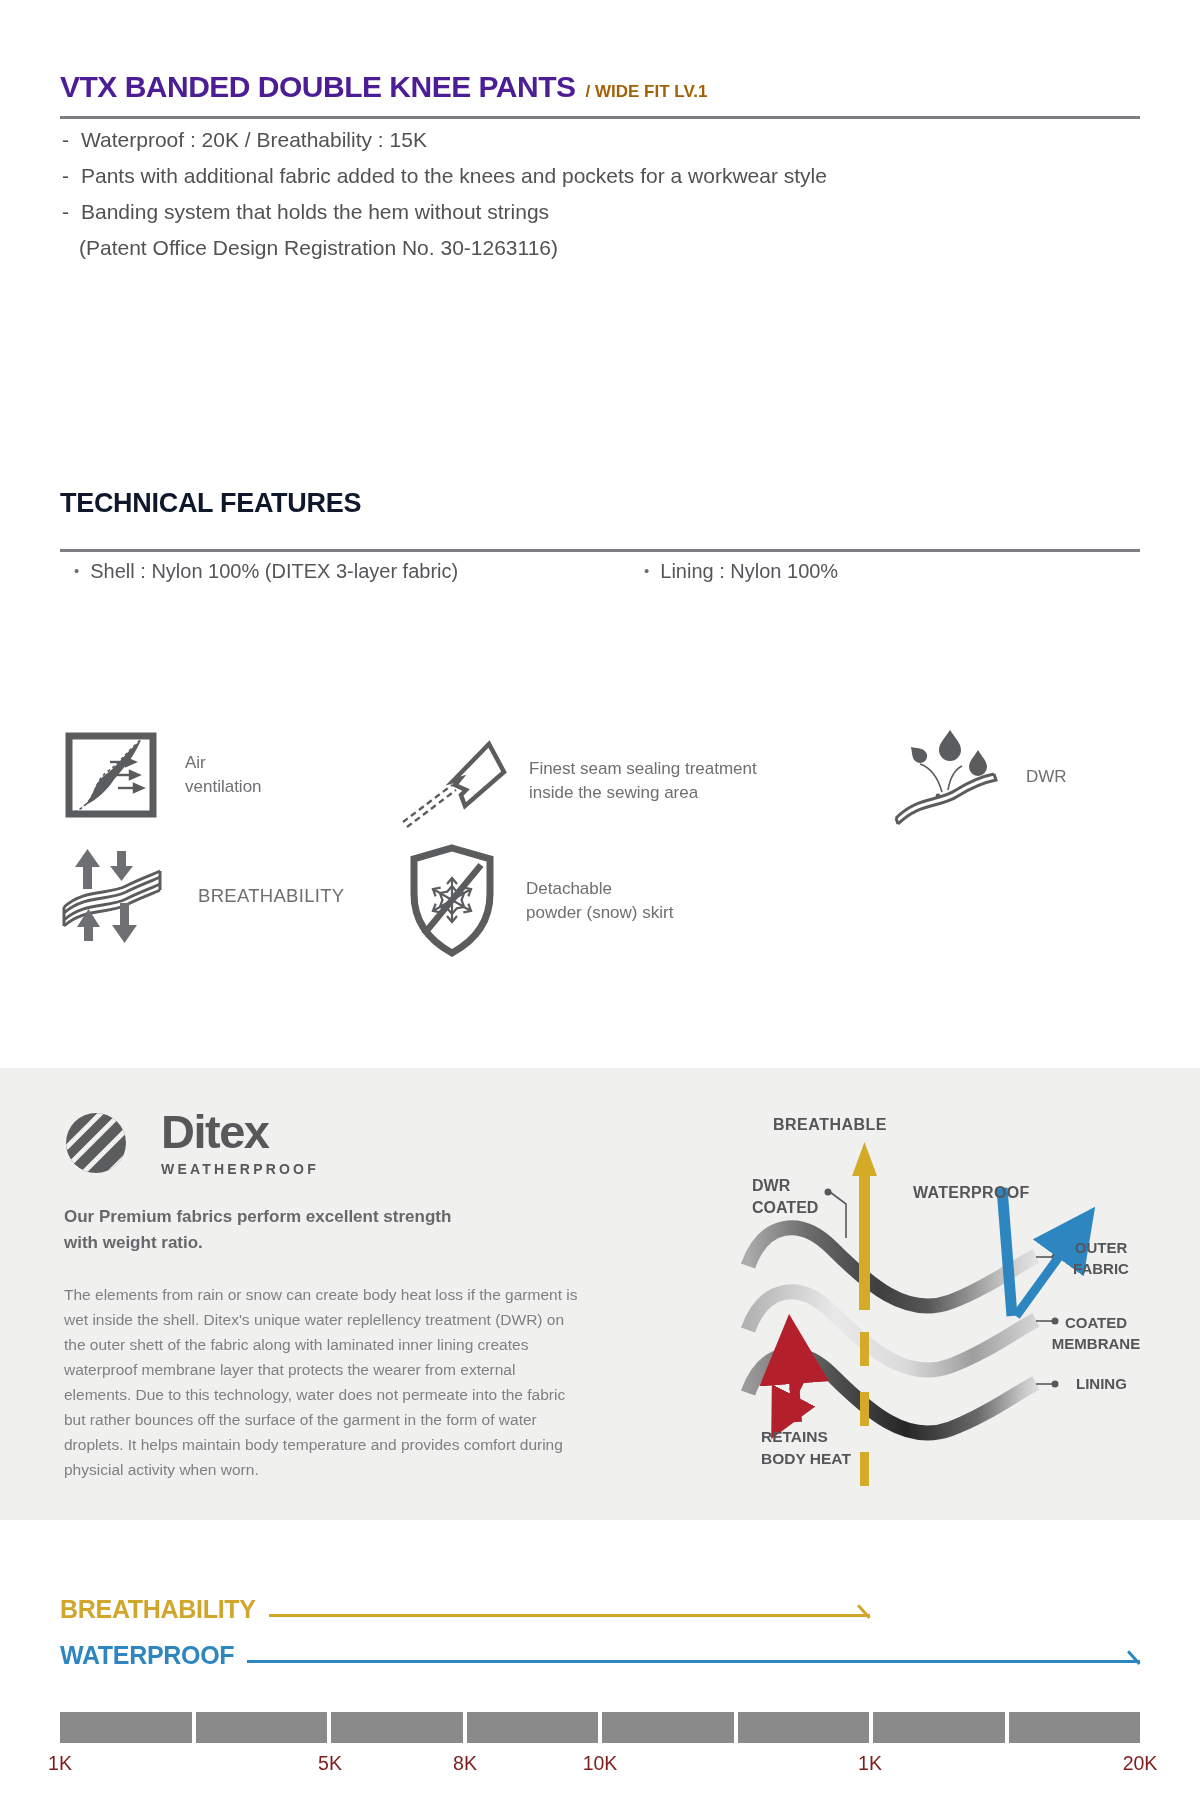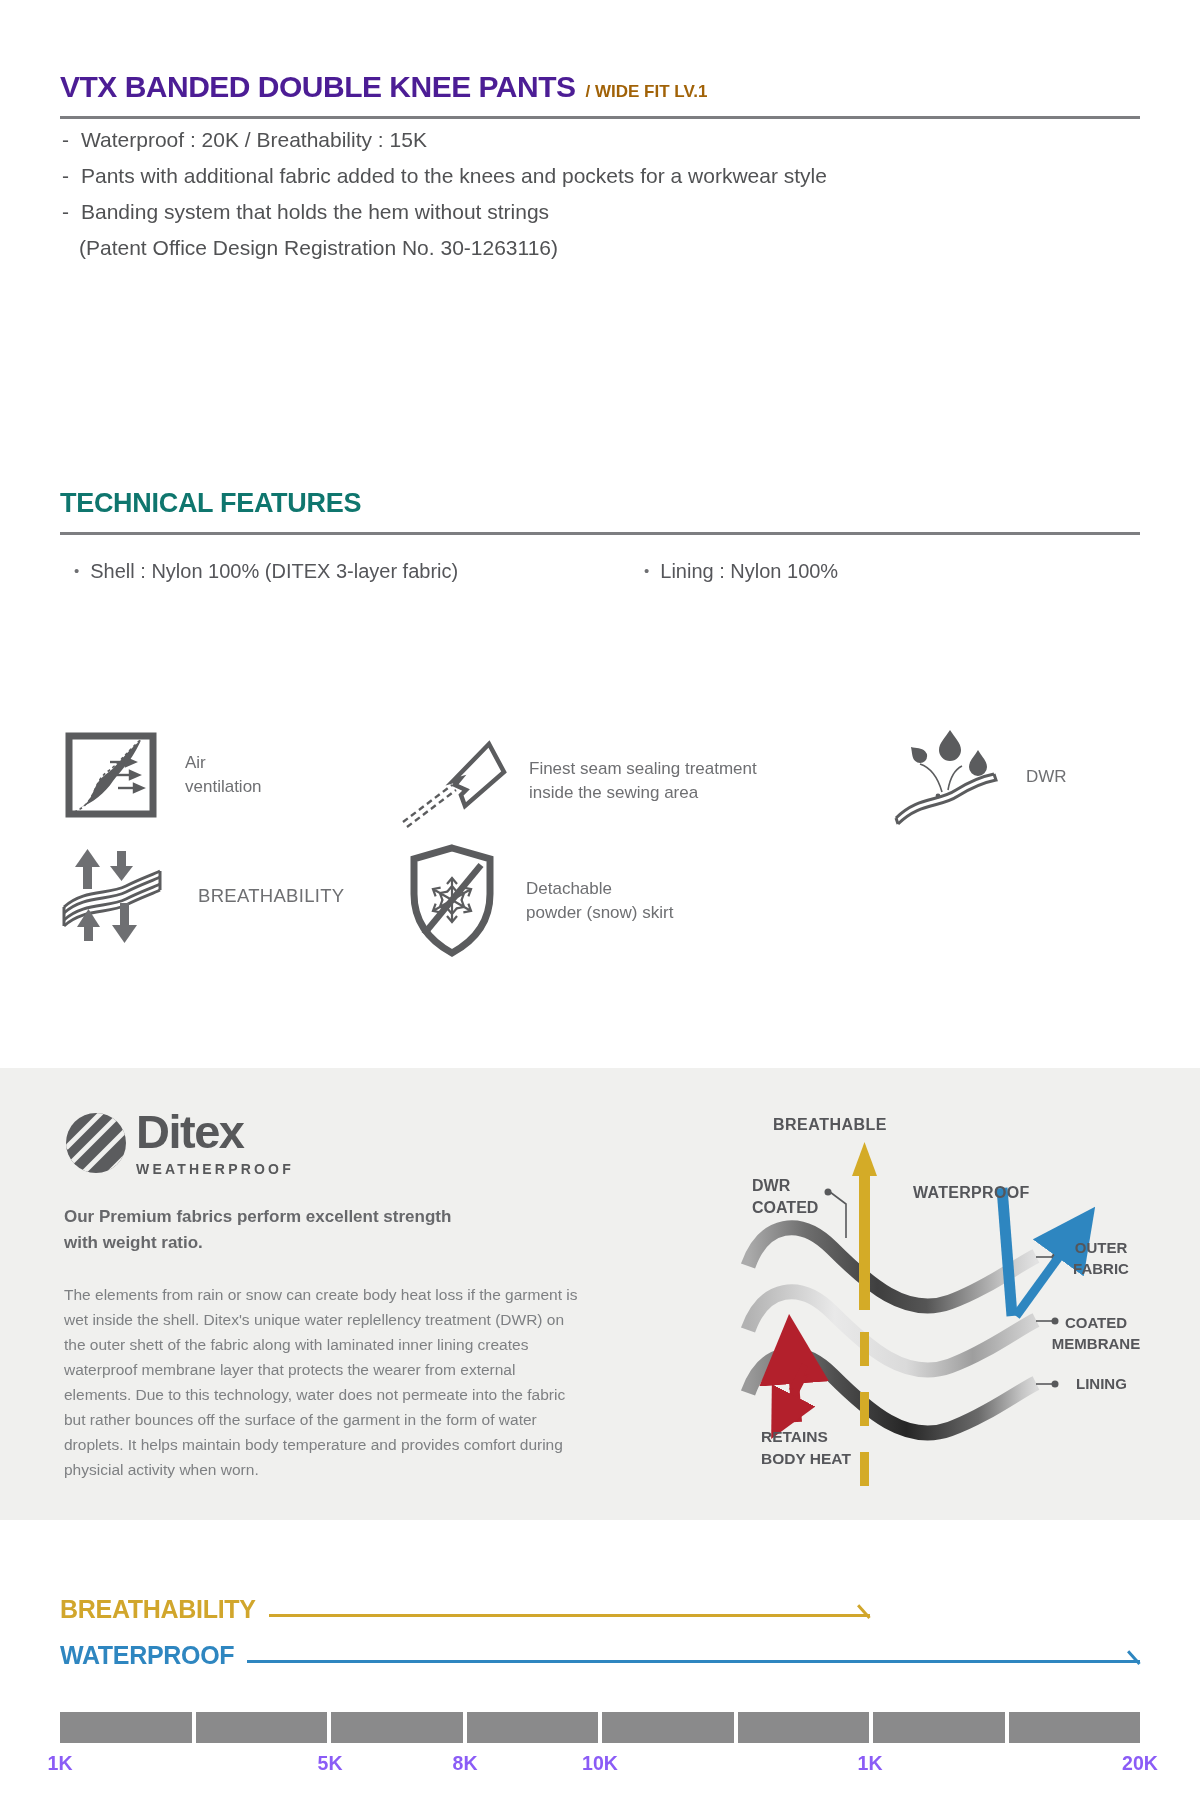--- a/index.html
+++ b/index.html
@@ -11,33 +11,33 @@
   .title-block{position:absolute;left:60px;top:70px;width:1080px;
                border-bottom:3px solid #7d7e81;padding-bottom:12px;}
   .title-main{font-size:30px;font-weight:bold;letter-spacing:-0.5px;color:#4c1d95;}
   .title-sub{font-size:17px;font-weight:bold;margin-left:10px;color:#a16207;}
   .bullets{position:absolute;left:62px;top:122px;font-size:21px;color:#515254;line-height:36px;}
   .bullet::before{content:"-";margin-right:12px;}
   .patent-note{margin-left:17px;}
 
   
   .tech-heading{position:absolute;left:60px;top:488px;width:1080px;
-                border-bottom:3px solid #7d7e81;padding-bottom:13px;
-                font-size:27px;font-weight:bold;color:#0f766e;letter-spacing:-0.3px;}
+                border-bottom:3px solid #7d7e81;padding-bottom:30px;
+                font-size:27px;font-weight:bold;color:#0f172a;letter-spacing:-0.3px;}
   .material{position:absolute;top:560px;font-size:20px;color:#55565a;}
   .material::before{content:"•";font-size:15px;margin-right:11px;vertical-align:2px;color:#6e6f72;}
   .mat-shell{left:74px;} .mat-lining{left:644px;}
 
   .feature{position:absolute;display:flex;align-items:center;}
   .feature-label{font-size:17px;color:#6e6f72;line-height:24px;}
   .f-caps{font-size:18.5px;letter-spacing:0.3px;}
 
   
   .ditex-section{position:absolute;left:0;top:1068px;width:1200px;height:452px;background:#f0f0ee;}
-  .ditex-logo{position:absolute;left:64px;top:1110px;display:flex;gap:8px;}
+  .ditex-logo{position:absolute;left:64px;top:1110px;display:flex;gap:33px;}
   .brand-name{font-size:47px;font-weight:bold;letter-spacing:-1.5px;color:#57585a;line-height:44px;}
   .brand-tagline{font-size:14px;font-weight:bold;letter-spacing:3.2px;color:#57585a;margin-top:7px;}
   .ditex-lead{position:absolute;left:64px;top:1204px;font-size:17px;font-weight:600;
               color:#67686b;line-height:26px;}
   .ditex-body{position:absolute;left:64px;top:1282px;font-size:15.5px;color:#7e8083;line-height:25px;}
 
   
   .dlabel{position:absolute;font-weight:600;color:#55565a;line-height:21px;}
   .d-breathable{left:745px;top:1114px;width:170px;text-align:center;font-size:16px;letter-spacing:0.5px;}
   .d-dwr{left:752px;top:1175px;font-size:16px;line-height:22px;}
@@ -52,21 +52,21 @@
   .scale-row{position:absolute;left:60px;display:flex;align-items:flex-end;}
   .scale-label{font-size:25px;font-weight:bold;letter-spacing:-0.3px;margin-right:13px;line-height:26px;}
   .scale-line{flex:1;height:3px;background:currentColor;position:relative;margin-bottom:5px;}
   .tick-end{position:absolute;right:-1px;bottom:-1px;width:3px;height:17px;background:currentColor;
             transform:rotate(-42deg);transform-origin:bottom center;display:block;}
   .c-yellow{color:#d1a62c;} .c-blue{color:#2e86c0;}
   .row-breath{top:1596px;width:810px;} .row-water{top:1642px;width:1080px;}
   .scale-bar{position:absolute;left:60px;top:1712px;width:1080px;height:31px;display:flex;gap:4px;}
   .seg{flex:1;background:#8a8a8b;}
   .scale-ticks{position:absolute;left:60px;top:1752px;width:1080px;height:26px;font-size:19.5px;
-               font-weight:700;color:#8b5cf6;}
+               font-weight:400;color:#7f1d1d;}
   .scale-ticks span{position:absolute;top:0;transform:translateX(-50%);}
   .t0{left:0;transform:none;} .t1{left:25%;} .t2{left:37.5%;} .t3{left:50%;}
   .t4{left:75%;} .t5{left:100%;transform:translateX(-100%);}
 </style>
 </head>
 <body>
 
 <div class="page">
 
   <div class="title-block">

